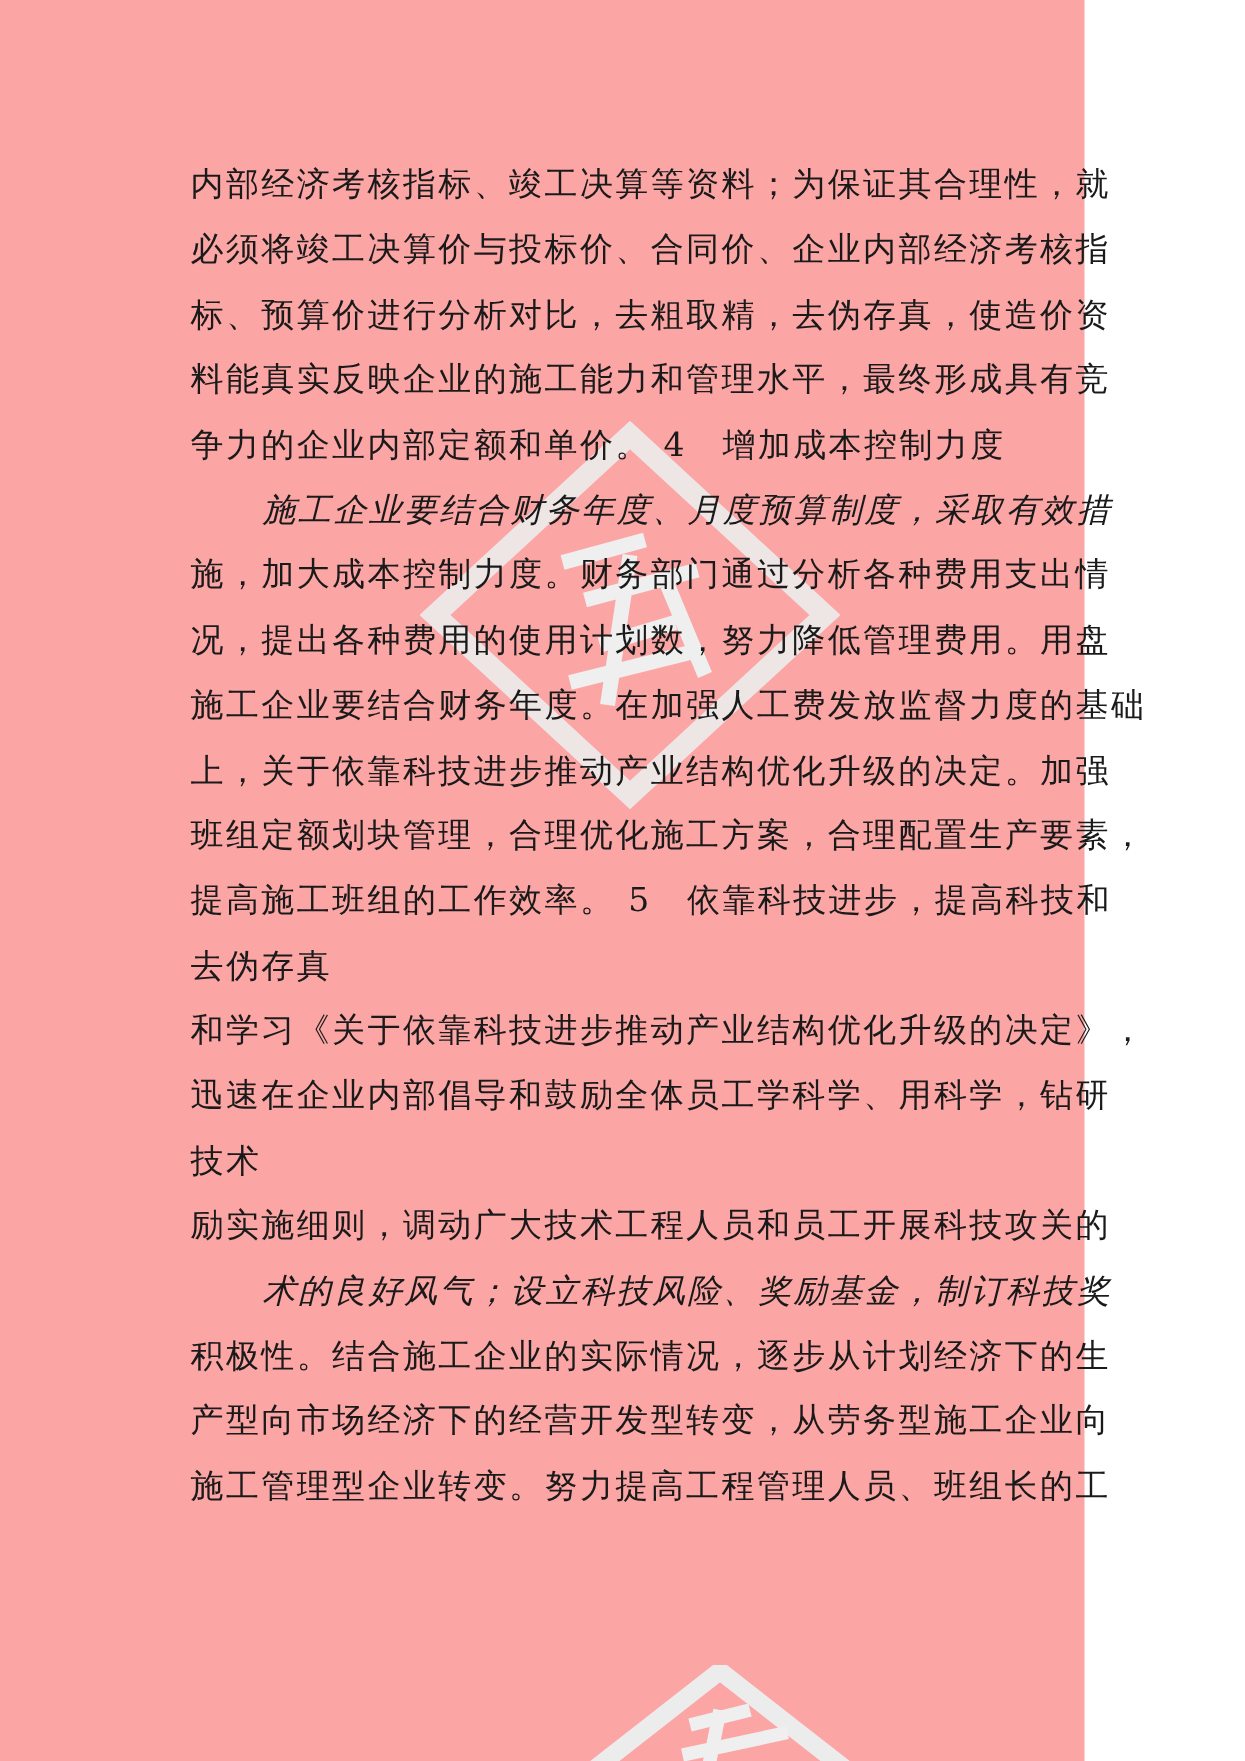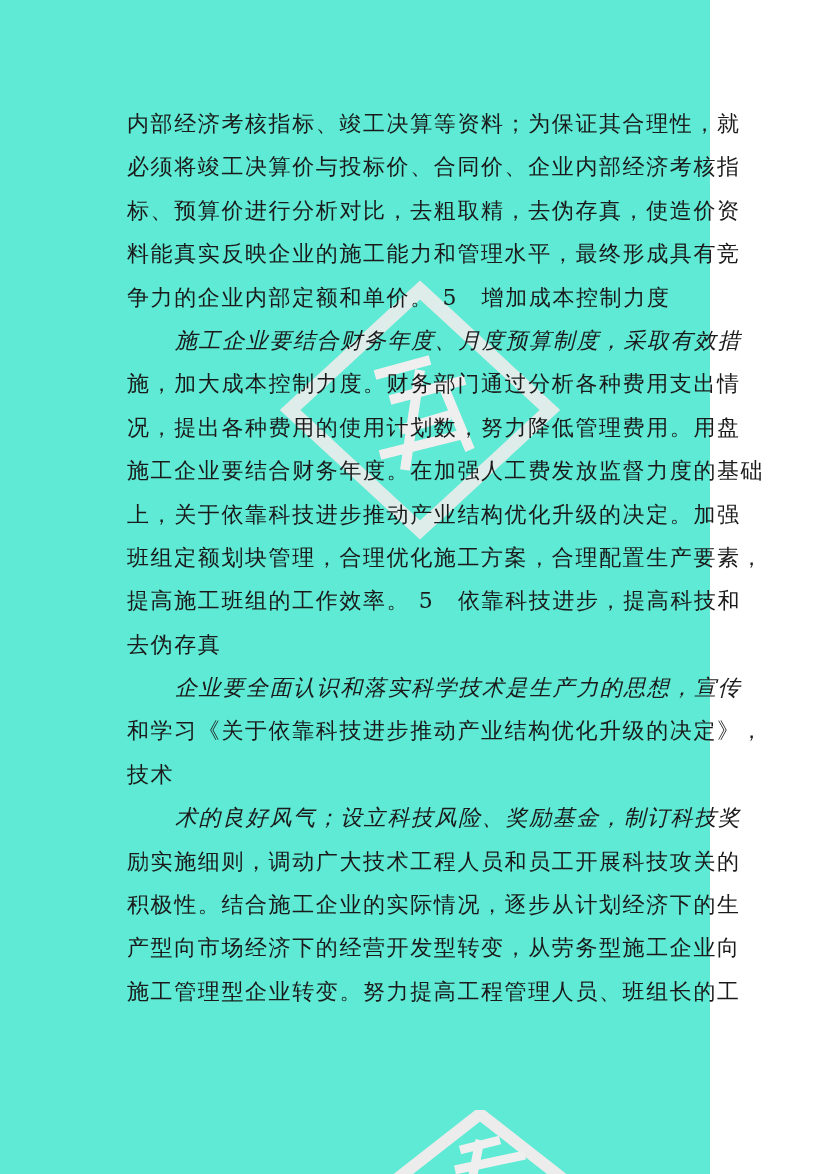--- a/index.html
+++ b/index.html
@@ -13,21 +13,22 @@
       position: relative;
       overflow: hidden;
       font-family: "DejaVu Serif", "Liberation Serif", serif;
       color: #1a1a1a;
     }
     .page {
       position: absolute;
       left: 0; top: 0;
       width: 710px;
       height: 1174px;
-      background: #5eead4;
+      background: #fca5a5;
+      padding-left: 13px;
     }
     .watermark {
       position: absolute;
       pointer-events: none;
       z-index: 0;
     }
     .watermark svg { display: block; }
     .wm-center { left: 280px; top: 280px; }
     .wm-bottom { left: 360px; top: 1110px; }
     .text-body {
@@ -71,32 +72,32 @@
         <path d="M100 40 L140 30 M95 60 L165 45 M120 30 L110 80"></path>
       </g>
     </svg>
   </div>
 
   <div class="text-body">
     <div class="line">内部经济考核指标、竣工决算等资料；为保证其合理性，就</div>
     <div class="line">必须将竣工决算价与投标价、合同价、企业内部经济考核指</div>
     <div class="line">标、预算价进行分析对比，去粗取精，去伪存真，使造价资</div>
     <div class="line">料能真实反映企业的施工能力和管理水平，最终形成具有竞</div>
-    <div class="line">争力的企业内部定额和单价。 5　增加成本控制力度</div>
+    <div class="line">争力的企业内部定额和单价。 4　增加成本控制力度</div>
     <div class="line indent">施工企业要结合财务年度、月度预算制度，采取有效措</div>
     <div class="line">施，加大成本控制力度。财务部门通过分析各种费用支出情</div>
     <div class="line">况，提出各种费用的使用计划数，努力降低管理费用。用盘</div>
     <div class="line">施工企业要结合财务年度。在加强人工费发放监督力度的基础</div>
     <div class="line">上，关于依靠科技进步推动产业结构优化升级的决定。加强</div>
     <div class="line">班组定额划块管理，合理优化施工方案，合理配置生产要素，</div>
     <div class="line">提高施工班组的工作效率。 5　依靠科技进步，提高科技和</div>
     <div class="line">去伪存真</div>
-    <div class="line indent">企业要全面认识和落实科学技术是生产力的思想，宣传</div>
     <div class="line">和学习《关于依靠科技进步推动产业结构优化升级的决定》，</div>
+    <div class="line">迅速在企业内部倡导和鼓励全体员工学科学、用科学，钻研</div>
     <div class="line">技术</div>
+    <div class="line">励实施细则，调动广大技术工程人员和员工开展科技攻关的</div>
     <div class="line indent">术的良好风气；设立科技风险、奖励基金，制订科技奖</div>
-    <div class="line">励实施细则，调动广大技术工程人员和员工开展科技攻关的</div>
     <div class="line">积极性。结合施工企业的实际情况，逐步从计划经济下的生</div>
     <div class="line">产型向市场经济下的经营开发型转变，从劳务型施工企业向</div>
     <div class="line">施工管理型企业转变。努力提高工程管理人员、班组长的工</div>
   </div>
 
 </div>
 
 </body></html>

